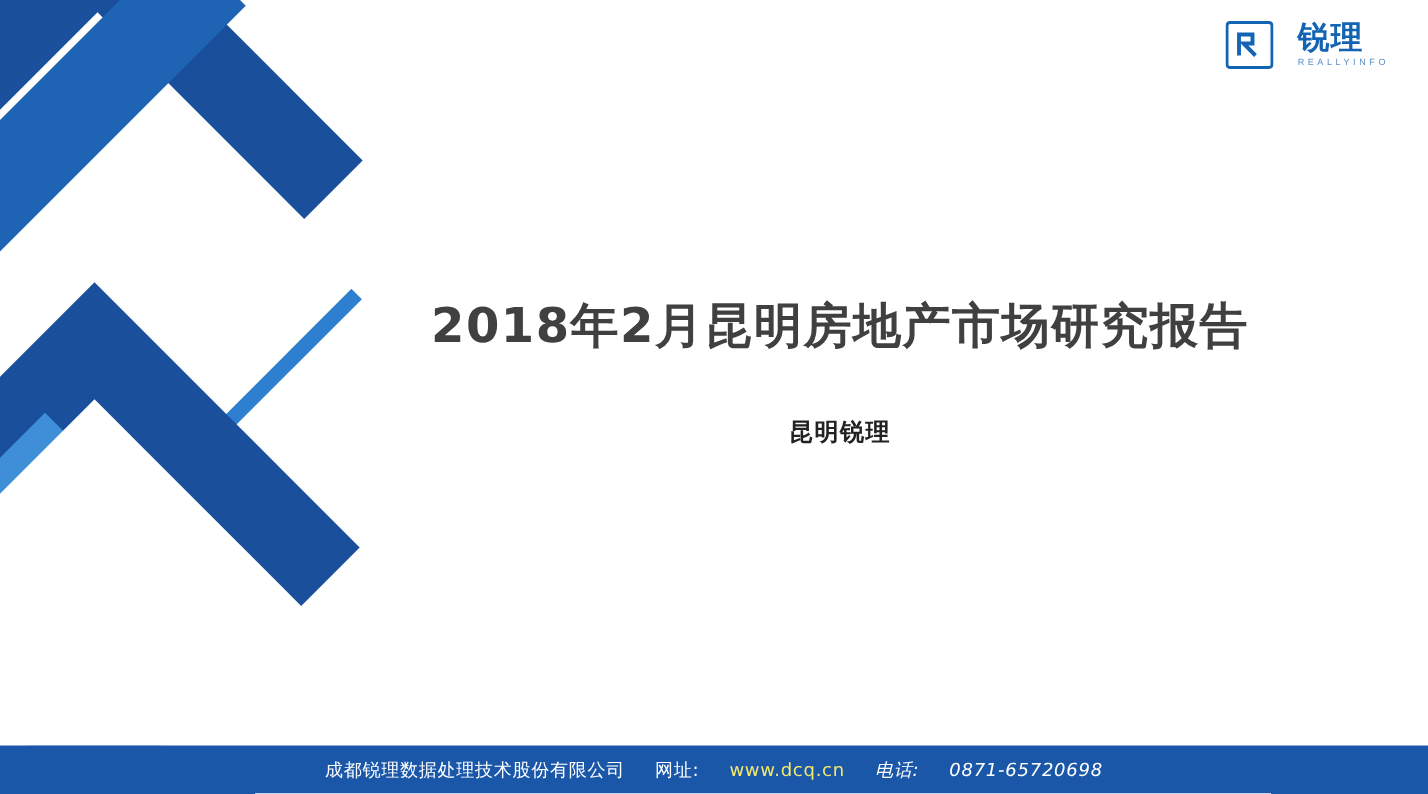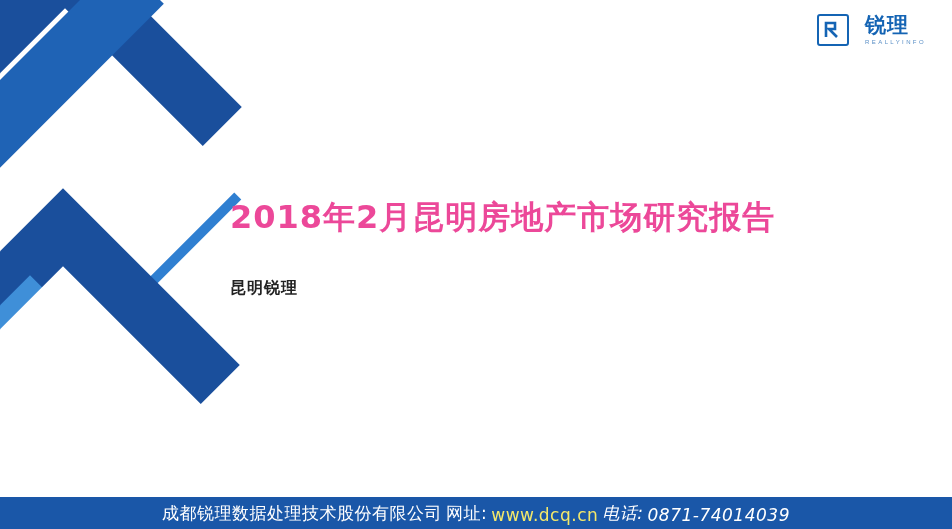--- a/index.html
+++ b/index.html
@@ -50,35 +50,35 @@
   .logo{position:absolute;right:26px;top:14px;display:flex;align-items:center;gap:16px;}
   .logo-mark{position:relative;width:32px;height:32px;}
   .logo-mark svg{display:block;}
   .logo-text{display:flex;flex-direction:column;align-items:flex-start;line-height:1;}
   .logo-cn{font-size:21px;font-weight:bold;color:#1464b4;letter-spacing:1px;font-family:"DejaVu Sans","Liberation Sans",sans-serif;}
   .logo-en{font-size:6px;color:#5a8fc6;letter-spacing:2.4px;margin-top:3px;}
 
   
   .title{
     position:absolute;left:230px;top:196px;width:660px;
-    text-align:left;font-size:32px;font-weight:bold;color:#ec4899;
+    text-align:center;font-size:32px;font-weight:bold;color:#404040;
     letter-spacing:1px;font-family:"DejaVu Sans","Liberation Sans",sans-serif;
   }
   .subtitle{
     position:absolute;left:230px;top:278px;width:660px;
-    text-align:left;font-size:16px;font-weight:bold;color:#222222;
+    text-align:center;font-size:16px;font-weight:bold;color:#222222;
     letter-spacing:1px;font-family:"DejaVu Sans","Liberation Sans",sans-serif;
   }
 
   
   .footer{
     position:absolute;left:0;bottom:0;width:952px;height:32px;
     background:#1a57a8;display:flex;align-items:center;justify-content:center;
   }
-  .footer-inner{display:flex;align-items:flex-end;gap:4px;color:#ffffff;font-size:17px;
+  .footer-inner{display:flex;align-items:center;gap:20px;color:#ffffff;font-size:12px;
     font-family:"DejaVu Sans","Liberation Sans",sans-serif;}
   .f-company{letter-spacing:.5px;}
   .f-weblabel{letter-spacing:.5px;}
   .f-weburl{color:#f5e96a;font-weight:normal;letter-spacing:.5px;}
   .f-phone{letter-spacing:.5px;font-style:italic;}
   .footer-edge{position:absolute;left:0;bottom:32px;width:952px;height:2px;background:#ffffff;}
 </style>
 </head>
 <body>
 
@@ -111,17 +111,17 @@
   <div class="title">2018年2月昆明房地产市场研究报告</div>
   <div class="subtitle">昆明锐理</div>
 
   <div class="footer-edge"></div>
   <div class="footer">
     <div class="footer-inner">
       <span class="f-company">成都锐理数据处理技术股份有限公司</span>
       <span class="f-weblabel">网址:</span>
       <span class="f-weburl">www.dcq.cn</span>
       <span class="f-phone">电话:</span>
-      <span class="f-phone">0871-74014039</span>
+      <span class="f-phone">0871-65720698</span>
     </div>
   </div>
 
 </div>
 
 </body></html>

